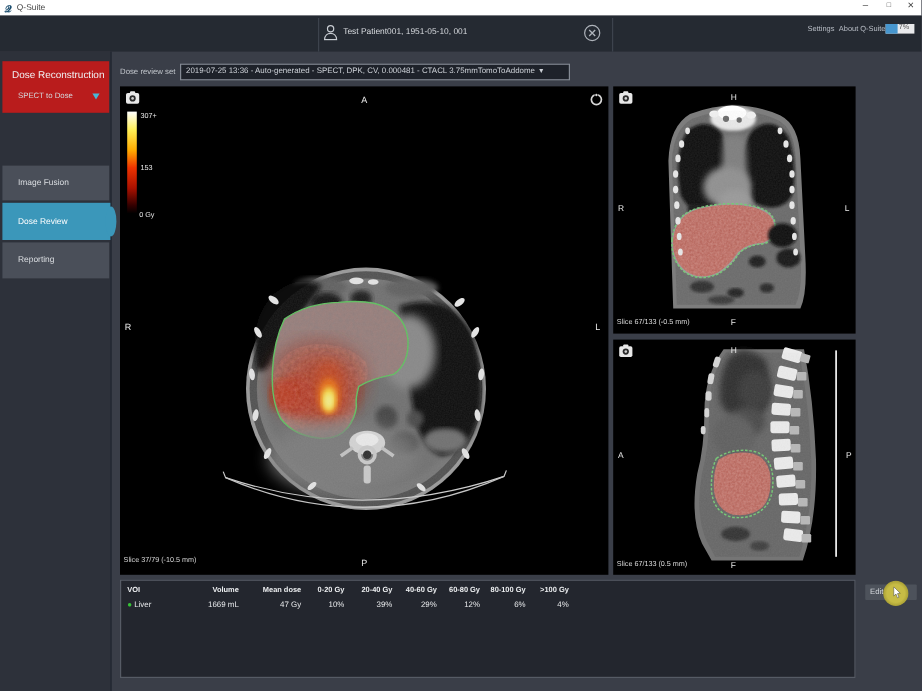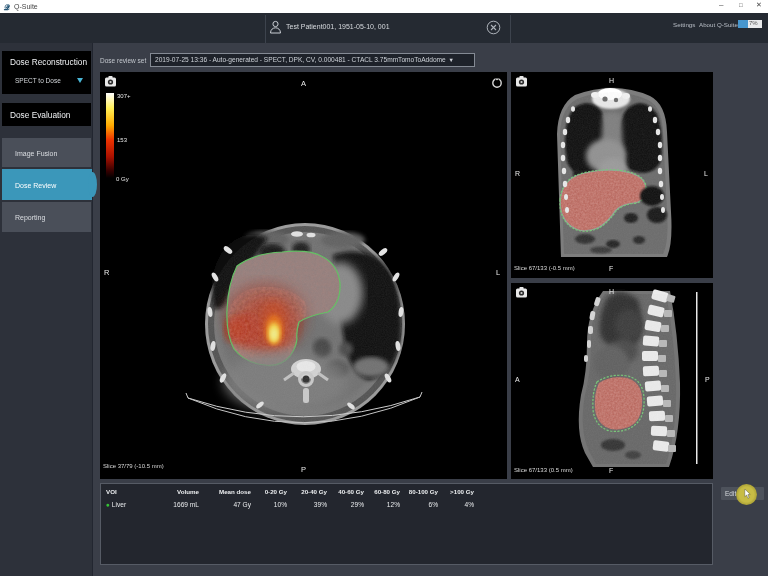--- a/index.html
+++ b/index.html
@@ -20,21 +20,21 @@
   #topbar .sep { position:absolute; top:2px; width:1px; height:28px; background:#3d434d; }
   #patienttxt { position:absolute; left:286px; top:10px; color:#d8dbdf; font-size:7px; }
   #settings { position:absolute; left:673px; top:8px; color:#b9bec6; font-size:6.2px; }
   #aboutq { position:absolute; left:699px; top:8px; color:#b9bec6; font-size:6.2px; }
   #toggle { position:absolute; left:738px; top:6.5px; width:24px; height:8px; background:#e9eaec; }
   #toggle .b { position:absolute; left:0; top:0; width:10px; height:8px; background:#4796ce; }
   #toggle .t { position:absolute; left:11px; top:0.5px; font-size:6px; color:#555; }
 
   
   #sidebar { position:absolute; left:0; top:43px; width:93px; height:533px; background:#2d313a; border-right:1px solid #222630; }
-  .spanel { position:absolute; left:2px; width:89px; background:#000000; color:#e8eaed; }
+  .spanel { position:absolute; left:2px; width:89px; background:#b91c1c; color:#e8eaed; }
   .sitem  { position:absolute; left:2px; width:89px; background:#4a4f59; color:#dcdfe3; font-size:7px; }
   .sitem .lbl { position:absolute; left:13px; top:50%; transform:translateY(-50%); }
   #tab-active { background:#3b97ba; color:#fff; width:90px; }
   #tab-bump { position:absolute; left:86px; top:3px; width:9px; height:25px; background:#3b97ba; border-radius:50%; }
 
   
   #drslabel { position:absolute; left:100px; top:57px; color:#c3c7cd; font-size:6.5px; }
   #drsbox { position:absolute; left:150px; top:53px; width:325px; height:14px; background:#1e222a;
     border:1px solid #848a94; color:#ced2d8; font-size:6.6px; line-height:12px; padding-left:4px; white-space:nowrap; }
 
@@ -81,23 +81,20 @@
         <div class="b"></div>
         <div class="t">7%</div>
       </div>
   </div>
 
   <div id="sidebar"></div>
   <div class="spanel" style="top:51px; height:43px;">
     <div style="position:absolute; left:8px; top:6px; font-size:8.3px; color:#f0f2f4; white-space:nowrap;">Dose Reconstruction</div>
     <div style="position:absolute; left:13px; top:26px; font-size:6.5px; color:#d4d7db;">SPECT to Dose</div>
     <div style="position:absolute; right:8px; top:27px; width:0; height:0; border-left:3.5px solid transparent; border-right:3.5px solid transparent; border-top:5px solid #49b6d6;"></div>
-  </div>
-  <div class="spanel" style="top:103px; height:23px;">
-    <div style="position:absolute; left:8px; top:7px; font-size:8.3px; color:#f0f2f4; white-space:nowrap;">Dose Evaluation</div>
   </div>
   <div class="sitem" style="top:138px; height:29px;">
       <span class="lbl">Image Fusion</span>
     </div>
   <div class="sitem" id="tab-active" style="top:169px; height:31px;">
       <div id="tab-bump"></div>
       <span class="lbl">Dose Review</span>
     </div>
   <div class="sitem" style="top:202px; height:30px;">
       <span class="lbl">Reporting</span>

